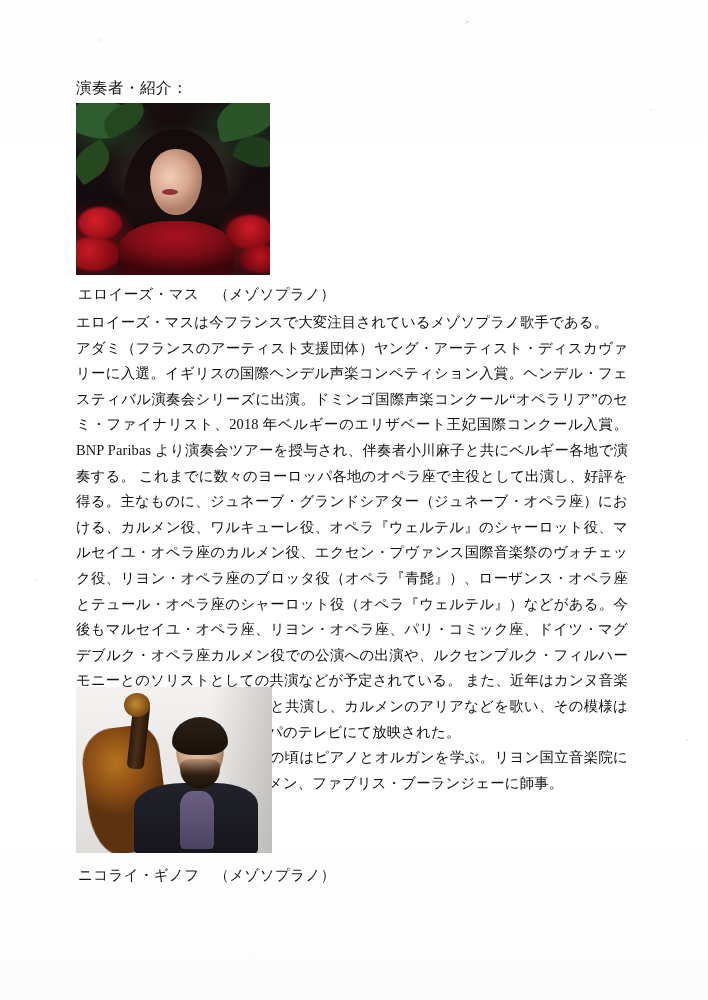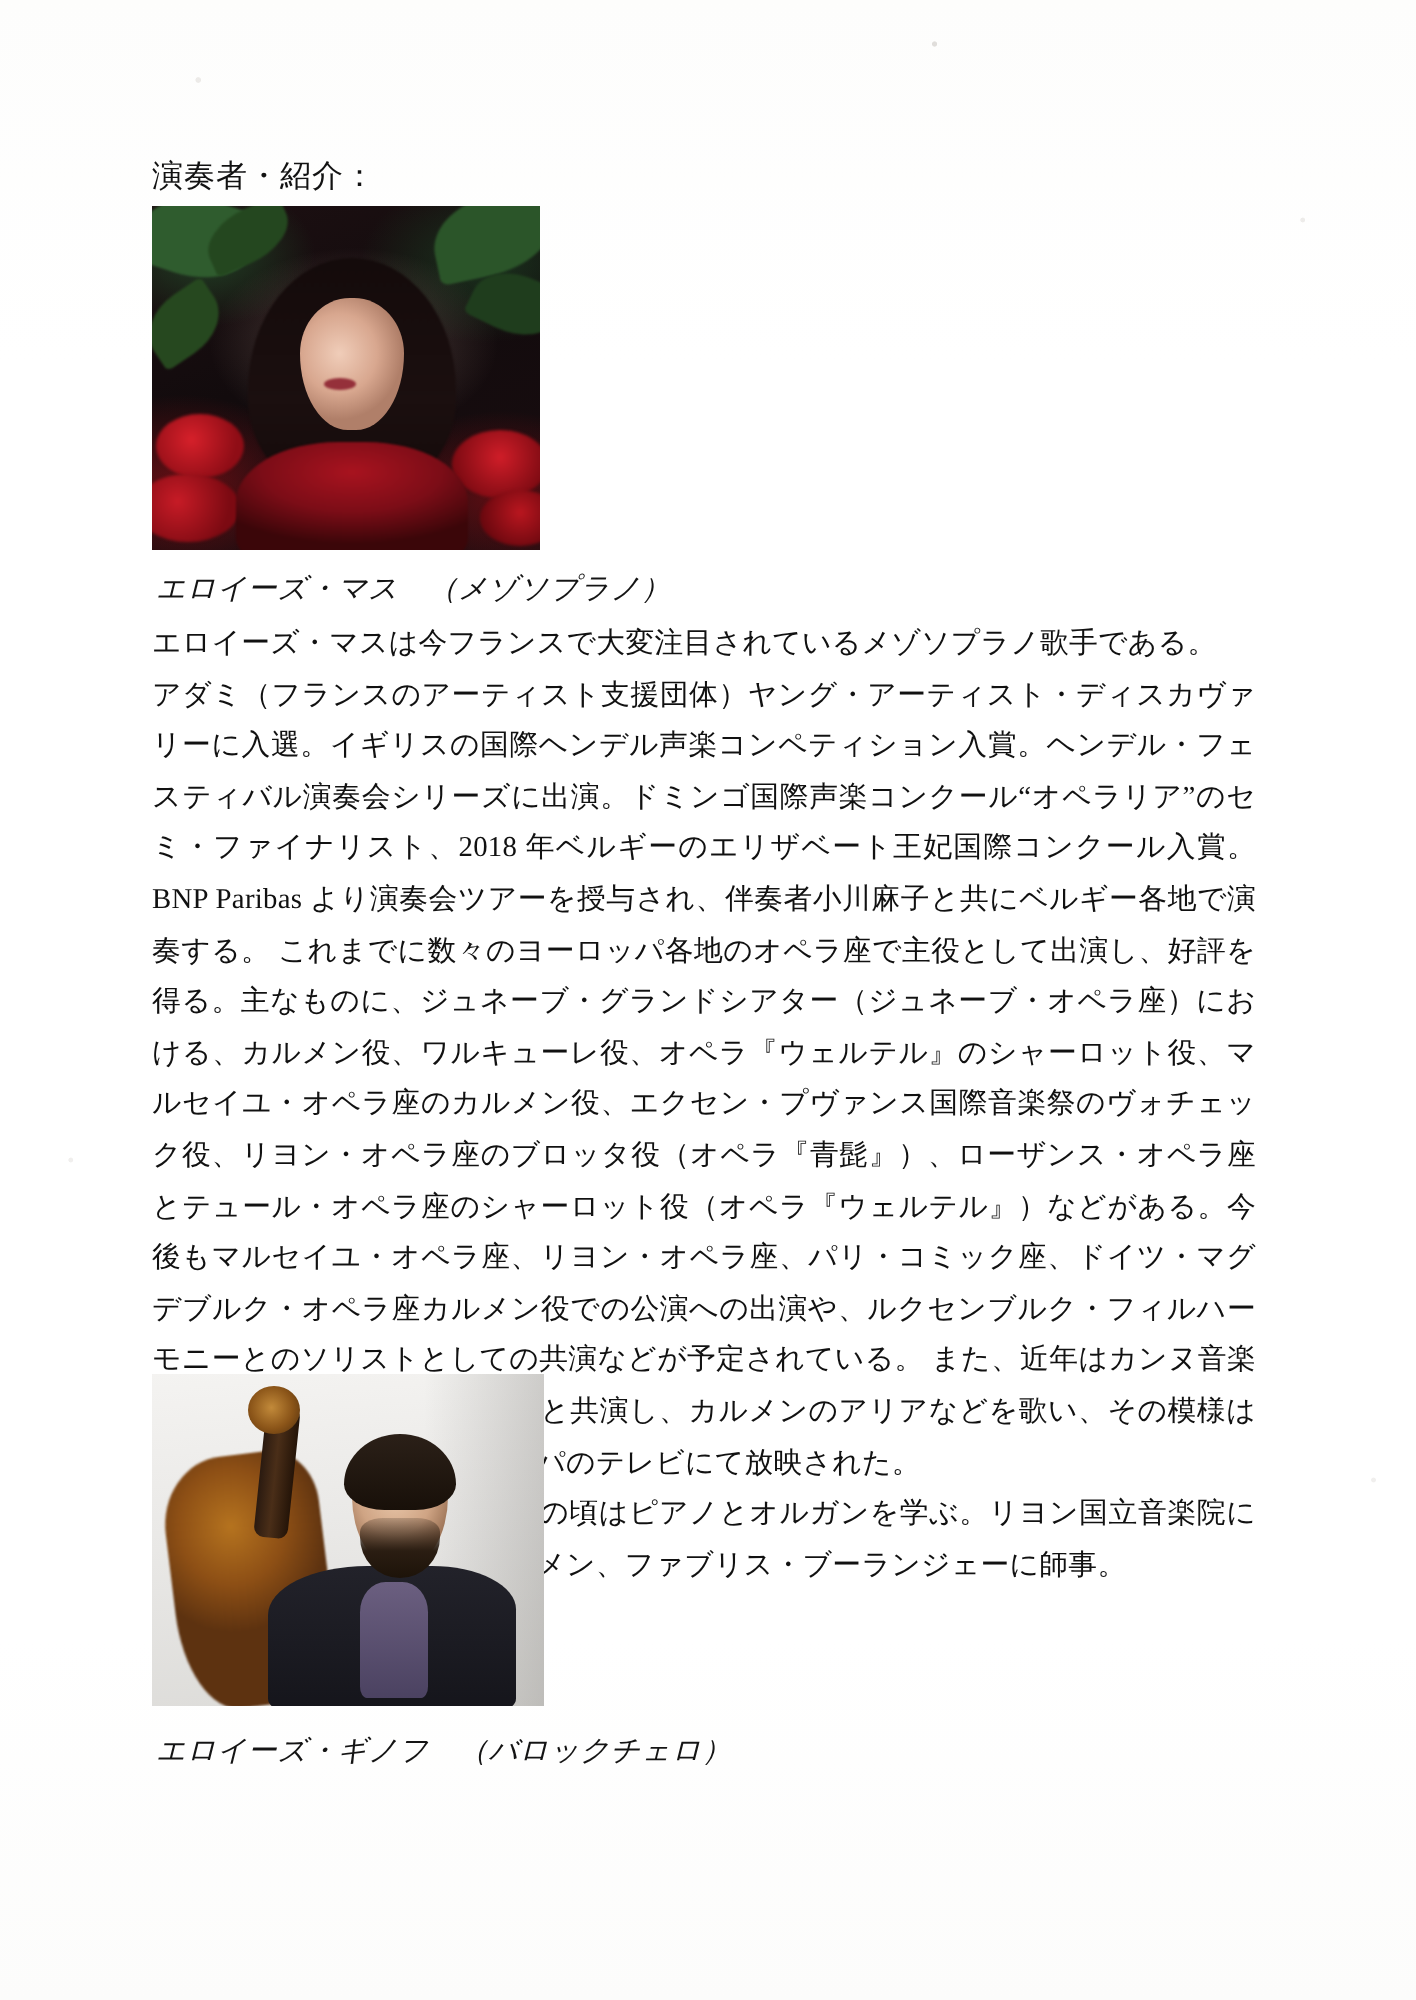--- a/index.html
+++ b/index.html
@@ -120,21 +120,20 @@
     border-radius: 44% 44% 14% 14% / 50% 50% 20% 20%;
     filter: blur(0.5px);
   }
 
   .caption {
     position: absolute;
     font-size: 14.5px;
     color: #141414;
     letter-spacing: 0.4px;
     white-space: nowrap;
-    font-style: italic;
   }
   .caption-1 { top: 285px; left: 2px; }
   .caption-2 { top: 866px; left: 2px; }
 
   .body-text {
     position: absolute;
     left: 0;
     top: 310px;
     width: 552px;
     font-size: 14.4px;
@@ -288,16 +287,16 @@
       <div class="p2-cello"></div>
       <div class="p2-neck"></div>
       <div class="p2-scroll"></div>
       <div class="p2-suit"></div>
       <div class="p2-shirt"></div>
       <div class="p2-head"></div>
       <div class="p2-hair"></div>
       <div class="p2-beard"></div>
     </div>
 
-    <div class="caption caption-2">エロイーズ・ギノフ　（バロックチェロ）</div>
+    <div class="caption caption-2">ニコライ・ギノフ　（メゾソプラノ）</div>
 
   </div>
 </div>
 
 </body></html>

